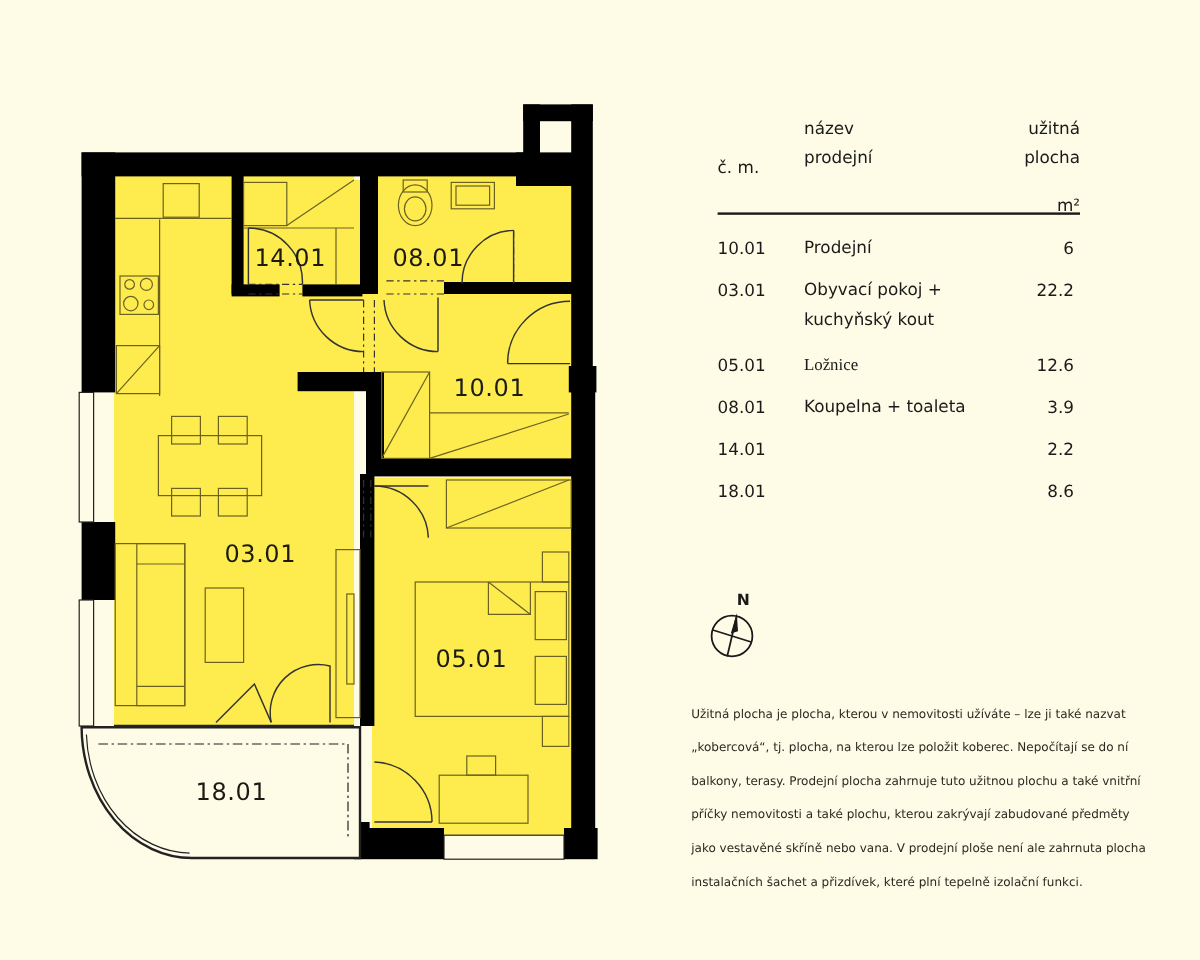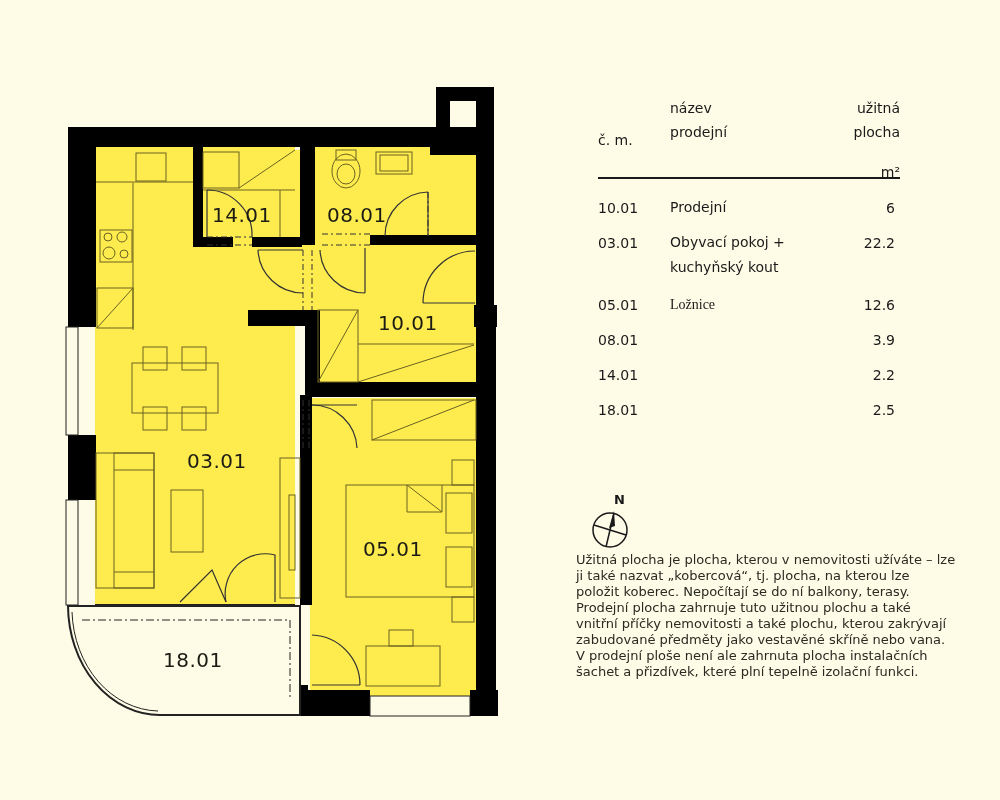--- a/index.html
+++ b/index.html
@@ -8,21 +8,21 @@
   .lbl{position:absolute;font-size:20px;letter-spacing:0.5px;color:#1b1b14;font-family:"DejaVu Sans",sans-serif;}
   .legend{position:absolute;left:598px;top:92px;width:302px;font-size:14px;}
   .hdr{position:relative;height:82px;}
   .hdr span{position:absolute;line-height:32px;}
   .rule{position:absolute;left:598px;top:177px;width:302px;height:2px;background:#1a1a1a;}
   .rows{position:absolute;left:598px;top:200px;width:302px;font-size:14px;}
   .row{position:relative;}
   .row .n{position:absolute;left:0;}
   .row .name{position:absolute;left:72px;width:170px;line-height:25px;}
   .row .a{position:absolute;right:5px;}
-  .note{position:absolute;left:576px;top:552px;width:380px;font-size:13px;line-height:16px;color:#2a2a22;}
+  .note{position:absolute;left:576px;top:582px;width:380px;font-size:10px;line-height:28px;color:#2a2a22;}
   .compass{position:absolute;left:588px;top:490px;}
 </style>
 </head>
 <body>
 
 <svg id="plan" width="560" height="800" viewBox="0 0 560 800" xmlns="http://www.w3.org/2000/svg">
 
   <g fill="#feec4f">
     <rect x="95" y="145" width="200" height="460"></rect>
     <rect x="200" y="150" width="100" height="90"></rect>
@@ -203,29 +203,30 @@
     <span class="name" style="top:-5px;">Obyvací pokoj + kuchyňský kout</span>
     <span class="a">22.2</span>
   </div>
   <div class="row" style="top: 97px; height: 35px; position: absolute; left: 0px; width: 100%;">
     <span class="n">05.01</span>
     <span class="name" style="top:-5px;font-family:Liberation Serif, serif;">Ložnice</span>
     <span class="a">12.6</span>
   </div>
   <div class="row" style="top: 132px; height: 35px; position: absolute; left: 0px; width: 100%;">
     <span class="n">08.01</span>
+    <span class="name" style="top:-5px;">Koupelna + toaleta</span>
     <span class="a">3.9</span>
   </div>
   <div class="row" style="top: 167px; height: 35px; position: absolute; left: 0px; width: 100%;">
     <span class="n">14.01</span>
     <span class="a">2.2</span>
   </div>
   <div class="row" style="top: 202px; height: 35px; position: absolute; left: 0px; width: 100%;">
     <span class="n">18.01</span>
-    <span class="a">2.5</span>
+    <span class="a">8.6</span>
   </div>
 </div>
 
 <div class="compass">
   <svg width="50" height="62" viewBox="0 0 50 62" xmlns="http://www.w3.org/2000/svg">
     <text x="26" y="14" font-size="13" font-weight="bold" font-family="DejaVu Sans, sans-serif" fill="#1a1a1a">N</text>
     <circle cx="22" cy="40" r="17" fill="none" stroke="#1a1a1a" stroke-width="1.5"></circle>
     <line x1="6" y1="35" x2="38" y2="45" stroke="#1a1a1a" stroke-width="1.5"></line>
     <line x1="18" y1="57" x2="26" y2="23" stroke="#1a1a1a" stroke-width="1.5"></line>
     <path d="M26 21 L21 38 L27 36 Z" fill="#1a1a1a"></path>

